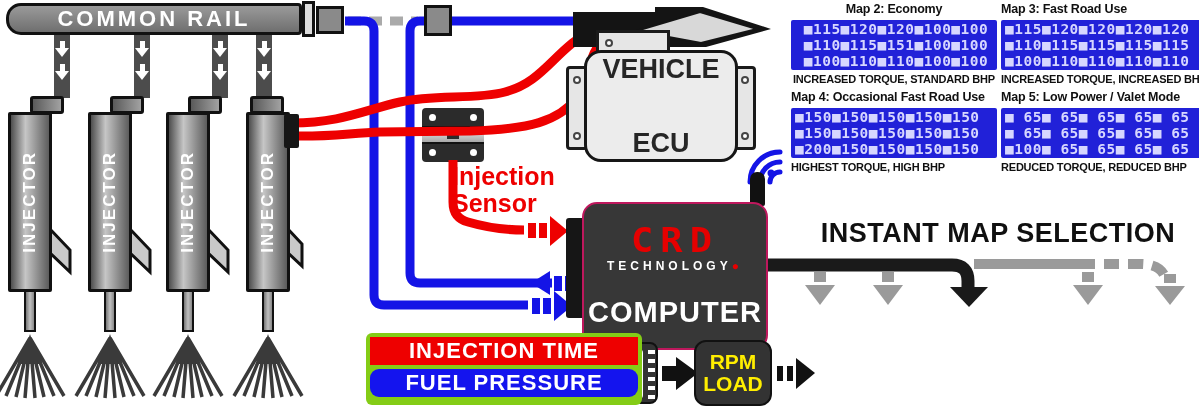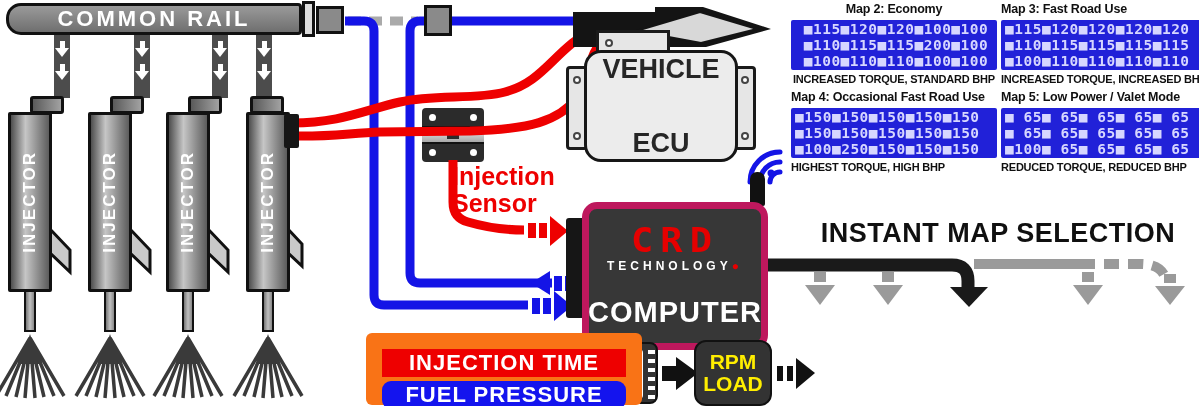--- a/index.html
+++ b/index.html
@@ -40,39 +40,39 @@
             justify-content:center;color:#262626;font-weight:bold;font-size:27px;line-height:30px;gap:44px;}
   
   .sensor{left:422px;top:108px;width:62px;height:54px;background:#2b2b2b;border-radius:4px;z-index:1;}
   .sensor-band{position:absolute;left:0;top:18px;width:62px;height:18px;
                background:linear-gradient(180deg,#f0f0f0,#a8a8a8);border-top:2px solid #111;border-bottom:2px solid #111;}
   .sensor-slot{position:absolute;left:25px;top:23px;width:12px;height:8px;background:#2b2b2b;}
   .s-hole{position:absolute;width:7px;height:7px;border-radius:50%;background:#fff;}
   .sensor-label{left:452px;top:163px;color:#ee0000;font-weight:bold;font-size:25px;line-height:27px;z-index:3;}
   
   .cpu-conn{left:566px;top:218px;width:20px;height:100px;background:#161616;border-radius:3px;z-index:3;}
-  .cpu{left:582px;top:202px;width:186px;height:148px;background:#373737;border:7px solid #be185d;
+  .cpu{left:582px;top:202px;width:186px;height:148px;background:#373737;border:2px solid #be185d;
        border-radius:15px;z-index:3;display:flex;flex-direction:column;align-items:center;justify-content:center;}
   .cpu-logo{color:#e60000;font-weight:bold;font-size:37px;line-height:34px;letter-spacing:7px;
             font-family:"DejaVu Sans Mono",monospace;transform:scaleY(0.92);}
   .cpu-sub{color:#fff;font-weight:bold;font-size:12px;letter-spacing:4px;margin-top:1px;}
   .cpu-dot{color:#e60000;font-size:12px;}
   .cpu-label{color:#fff;font-weight:bold;font-size:29px;margin-top:23px;letter-spacing:1px;}
   .antenna{left:750px;top:172px;width:15px;height:34px;background:#111;border-radius:7px 7px 2px 2px;z-index:3;}
   .stem-blk{background:#141414;z-index:2;}
   
   .chip{left:582px;top:342px;width:76px;height:62px;background:#333;border:2px solid #111;border-radius:8px;z-index:3;}
   .chip-pins{position:absolute;top:6px;width:7px;height:50px;
              background:repeating-linear-gradient(180deg,#fff 0 4px,transparent 4px 9px);}
   .chip-core{position:absolute;left:13px;top:5px;width:46px;height:50px;background:#fff;border-radius:4px;
              display:flex;align-items:center;justify-content:center;}
   .chip-notch{position:absolute;left:16px;top:-6px;width:13px;height:12px;background:#333;border-radius:50%;}
   .chip-mu{color:#d80000;font-weight:bold;font-size:34px;line-height:34px;margin-top:6px;}
   
-  .io-box{left:366px;top:333px;width:276px;height:72px;background:#f97316;border-radius:6px;z-index:3;padding:16px;}
+  .io-box{left:366px;top:333px;width:276px;height:72px;background:#84cc16;border-radius:6px;z-index:3;padding:4px;}
   .io-bar{height:28px;display:flex;align-items:center;justify-content:center;color:#fff;
           font-weight:bold;font-size:22px;letter-spacing:1px;}
   .io-red{background:#ee0000;margin-bottom:4px;}
   .io-blue{background:#1414ee;border-radius:9px;}
   .io-stub{z-index:2;}
   
   .rpm{left:694px;top:340px;width:78px;height:66px;background:#333;border:2px solid #111;border-radius:12px;
        z-index:3;display:flex;flex-direction:column;align-items:center;justify-content:center;
        color:#ffee00;font-weight:bold;font-size:21px;line-height:22px;}
   
@@ -331,42 +331,42 @@
     <span>LOAD</span>
   </div>
 
   <div class="abs sel-title">INSTANT MAP SELECTION</div>
 
 
   <div class="map-panel" style="left:791px;top:2px;text-align:center;">
     <div class="map-title">Map 2: Economy</div>
     <div class="lcd">
       <div>■115■120■120■100■100</div>
-      <div>■110■115■115■200■100</div>
+      <div>■110■115■151■100■100</div>
       <div>■100■110■110■100■100</div>
     </div>
     <div class="map-cap">INCREASED TORQUE, STANDARD BHP</div>
   </div>
 
   <div class="map-panel" style="left:1001px;top:2px;">
     <div class="map-title">Map 3: Fast Road Use</div>
     <div class="lcd">
       <div>■115■120■120■120■120</div>
       <div>■110■115■115■115■115</div>
       <div>■100■110■110■110■110</div>
     </div>
     <div class="map-cap">INCREASED TORQUE, INCREASED BHP</div>
   </div>
 
   <div class="map-panel" style="left:791px;top:90px;">
     <div class="map-title">Map 4: Occasional Fast Road Use</div>
     <div class="lcd">
       <div>■150■150■150■150■150</div>
       <div>■150■150■150■150■150</div>
-      <div>■100■250■150■150■150</div>
+      <div>■200■150■150■150■150</div>
     </div>
     <div class="map-cap">HIGHEST TORQUE, HIGH BHP</div>
   </div>
 
   <div class="map-panel" style="left:1001px;top:90px;">
     <div class="map-title">Map 5: Low Power / Valet Mode</div>
     <div class="lcd">
       <div>■ 65■ 65■ 65■ 65■ 65</div>
       <div>■ 65■ 65■ 65■ 65■ 65</div>
       <div>■100■ 65■ 65■ 65■ 65</div>

